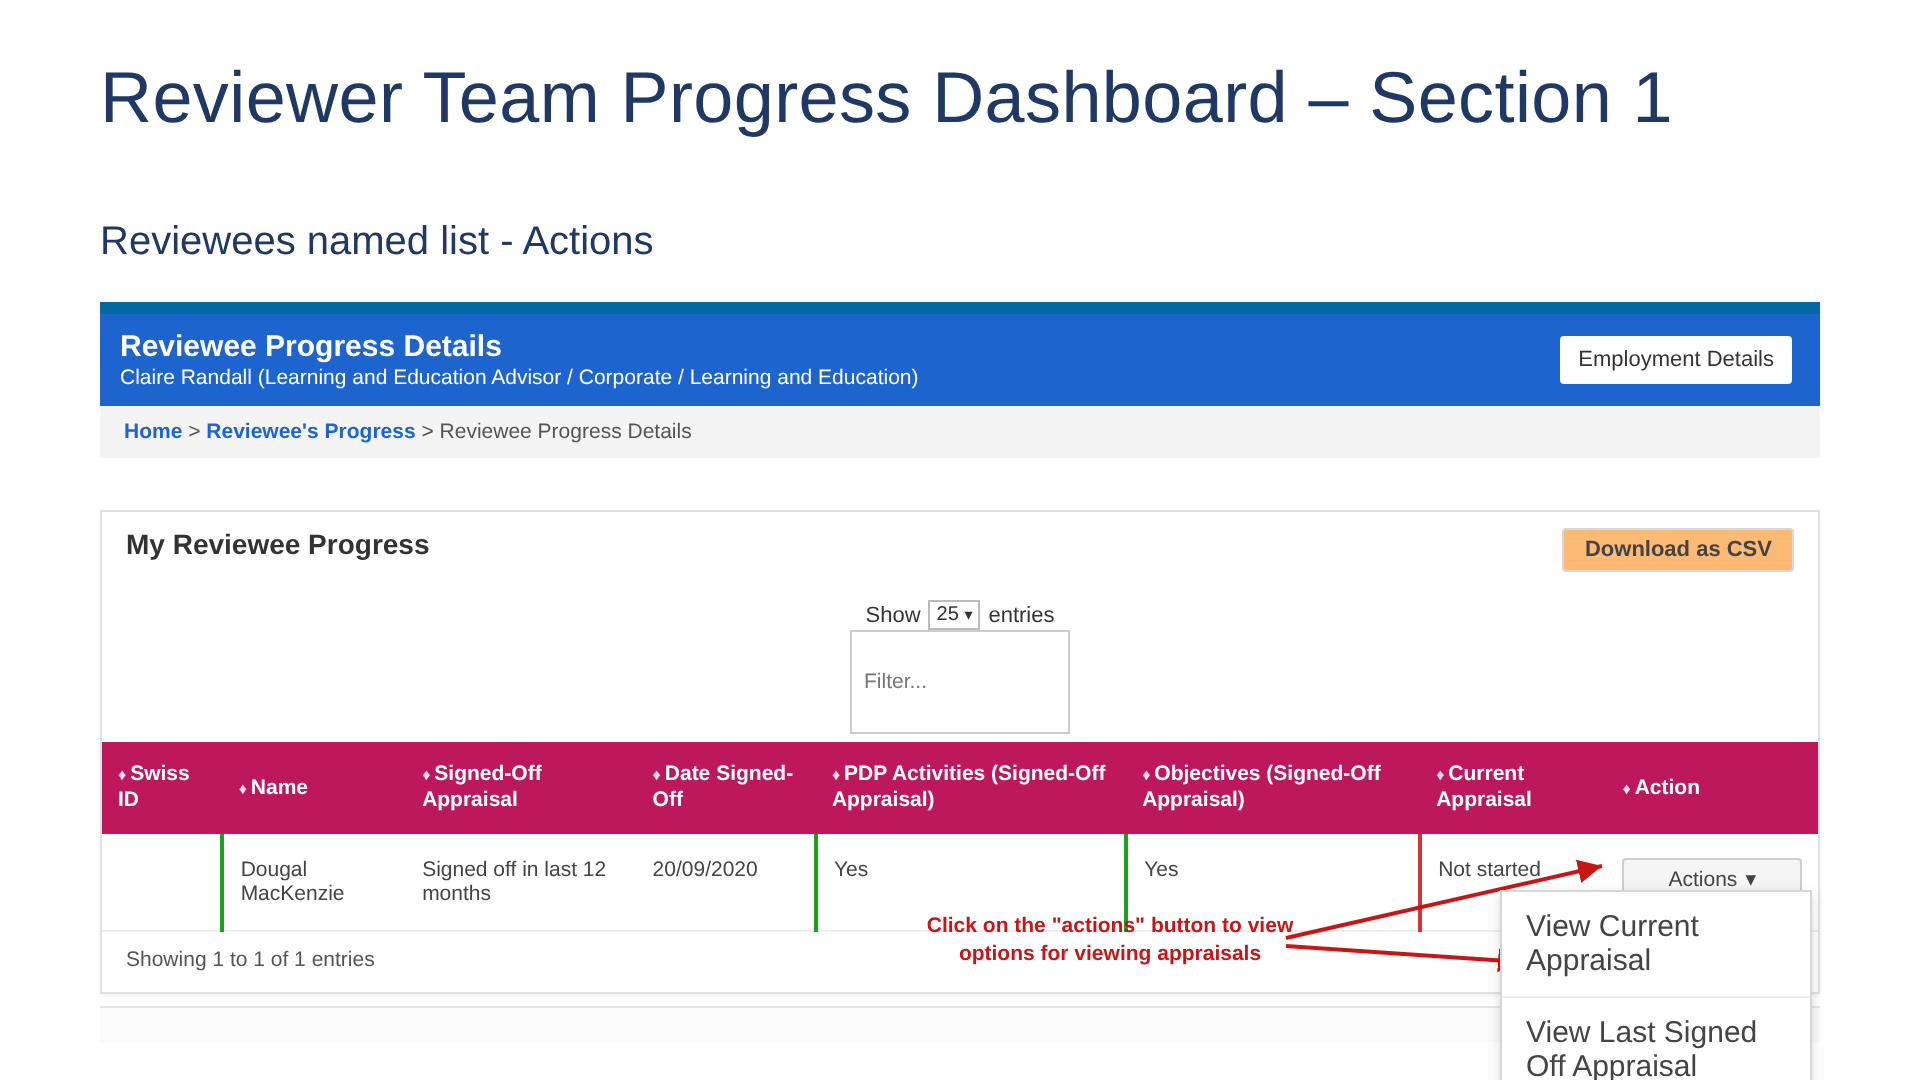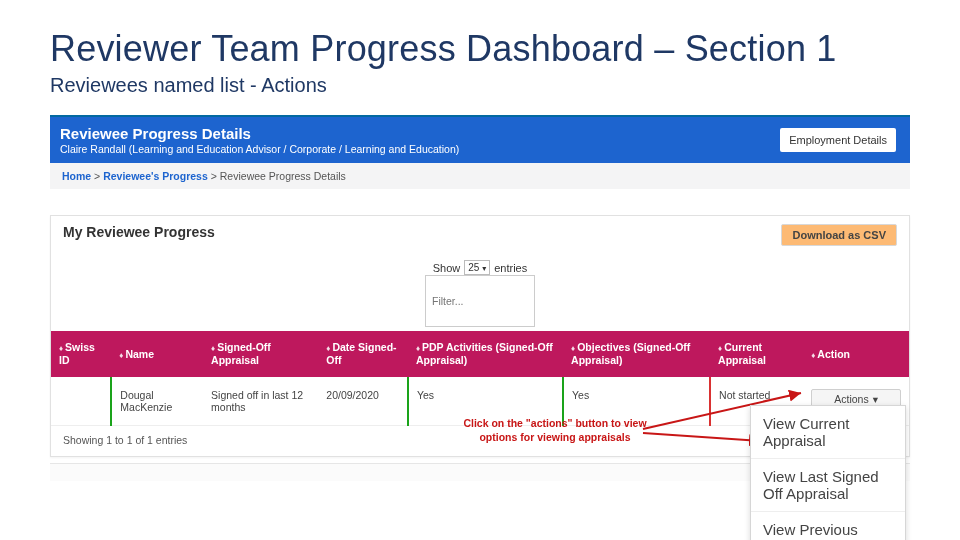--- a/index.html
+++ b/index.html
@@ -16,24 +16,25 @@
     font-weight: 400;
     color: #1f3864;
     padding: 28px 50px 4px 50px;
     letter-spacing: 0.2px;
   }
   .slide-subtitle {
     font-size: 20px;
     font-weight: 400;
     color: #1f3864;
     padding: 0 50px 18px 50px;
+    margin-top: 36px;
   }
   .screenshot-wrap {
     margin: 0 50px 0 50px;
-    border-top: 2px solid #0369a1;
+    border-top: 6px solid #0369a1;
     position: relative;
   }
   .blue-header {
     background: #1d64cf;
     color: #fff;
     padding: 8px 14px 8px 10px;
     display: flex;
     align-items: center;
     justify-content: space-between;
   }

